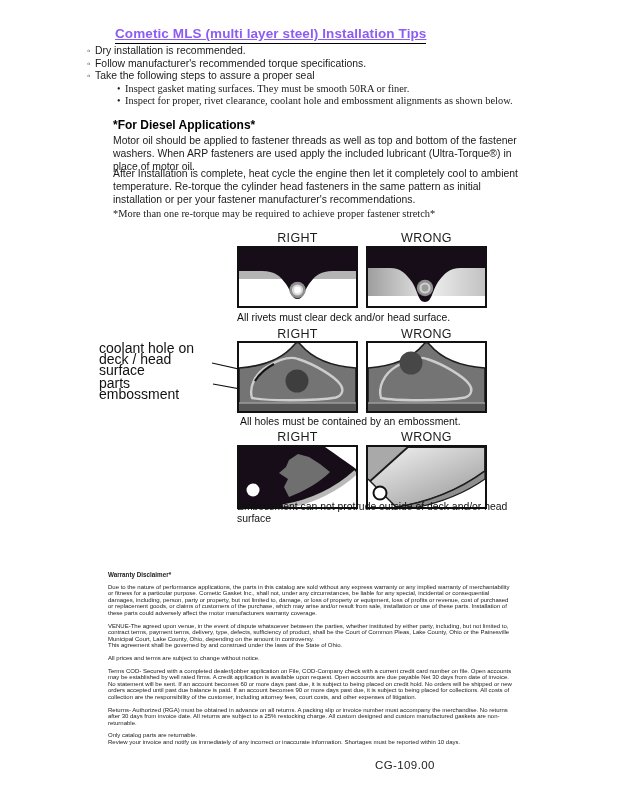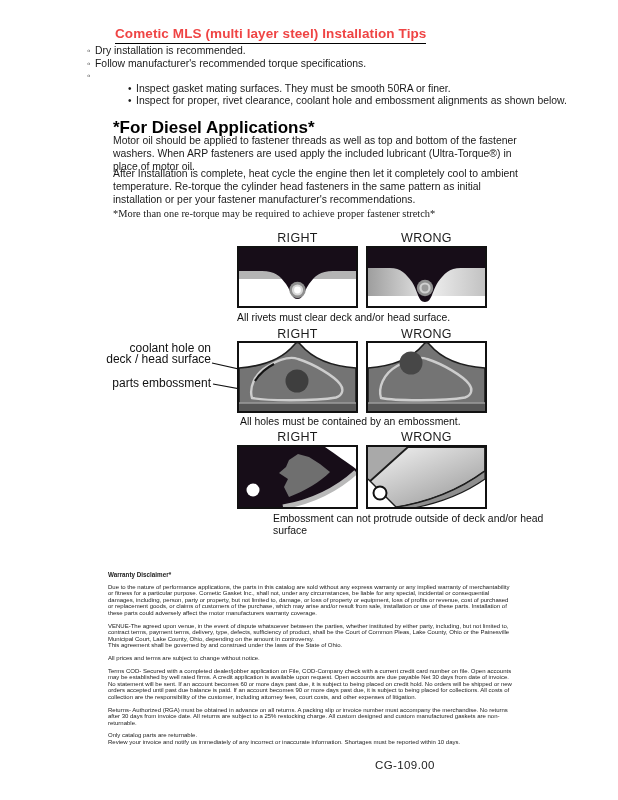--- a/index.html
+++ b/index.html
@@ -3,55 +3,55 @@
 <meta charset="utf-8">
 <style>
   html,body{margin:0;padding:0;}
   body{
     width:618px;height:800px;position:relative;background:#ffffff;
     font-family:"Liberation Sans","DejaVu Sans",sans-serif;color:#1a1a1a;
     overflow:hidden;
   }
   .abs{position:absolute;}
   .page-title{
-    left:115px;top:26px;font-size:13.5px;font-weight:bold;color:#ef4444;
-    border-bottom:1.6px solid #000;padding-bottom:2px;letter-spacing:.1px;
+    left:115px;top:26px;font-size:13.5px;font-weight:bold;color:#8b5cf6;
+    border-bottom:1.6px solid #000;padding-bottom:2px;letter-spacing:.1px;text-decoration:underline;
   }
   .bullets{left:87px;top:45px;font-size:10.4px;line-height:12.5px;}
   .bullet-row{white-space:nowrap;}
   .bullet-row .mark{display:inline-block;width:8px;}
   .bullet-row.top .mark::before{content:"◦";font-size:10px;}
-  .bullet-row.sub{margin-left:41px;}
+  .bullet-row.sub{margin-left:30px;font-family:Liberation Serif, serif;}
   .bullet-row.sub .mark::before{content:"•";font-size:10px;}
-  .diesel-heading{left:113px;top:118px;font-size:17px;font-weight:bold;color:#000;}
+  .diesel-heading{left:113px;top:118px;font-size:12px;font-weight:bold;color:#000;}
   .para{left:113px;width:414px;font-size:10.4px;line-height:13px;}
   .p1{top:134px;}
   .p2{top:167px;}
   .note{top:207px;font-family:Liberation Serif, serif;}
   .rw-label{width:121px;text-align:center;font-size:12.5px;font-weight:500;color:#1c1c1c;letter-spacing:.3px;}
   .dbox{width:121px;}
   .dbox svg{display:block;}
   .caption{font-size:10.4px;line-height:12px;color:#111;}
-  .ann{width:112px;text-align:right;font-size:12px;line-height:11px;color:#111;}
+  .ann{width:112px;font-size:14px;line-height:11px;color:#111;}
   .disclaimer{left:108px;top:572px;width:406px;font-size:6px;line-height:6.6px;color:#222;}
   .disclaimer h4{margin:0 0 5px 0;font-size:6.3px;font-weight:bold;}
   .disclaimer p{margin:6px 0 0 0;}
   .disclaimer p.tight{margin-top:0;}
   .disclaimer p.first{margin-top:0;}
   .page-code{left:375px;top:759px;font-size:11.5px;letter-spacing:.4px;color:#222;}
 </style>
 </head>
 <body>
 
 <div class="abs page-title">Cometic MLS (multi layer steel) Installation Tips</div>
 
 <div class="abs bullets">
   <div class="bullet-row top"><span class="mark"></span><span>Dry installation is recommended.</span></div>
   <div class="bullet-row top"><span class="mark"></span><span>Follow manufacturer's recommended torque specifications.</span></div>
-  <div class="bullet-row top"><span class="mark"></span></div>
+  <div class="bullet-row top"><span class="mark"></span><span>Take the following steps to assure a proper seal</span></div>
   <div class="bullet-row sub"><span class="mark"></span><span>Inspect gasket mating surfaces.  They must be smooth 50RA or finer.</span></div>
   <div class="bullet-row sub"><span class="mark"></span><span>Inspect for proper, rivet clearance, coolant hole and embossment alignments as shown below.</span></div>
 </div>
 
 <div class="abs diesel-heading">*For Diesel Applications*</div>
 <div class="abs para p1">Motor oil should be applied to fastener threads as well as top and bottom of the fastener washers. When ARP fasteners are used apply the included lubricant (Ultra-Torque®) in place of motor oil.</div>
 <div class="abs para p2">After Installation is complete, heat cycle the engine then let it completely cool to ambient temperature. Re-torque the cylinder head fasteners in the same pattern as initial installation or per your fastener manufacturer's recommendations.</div>
 <div class="abs para note">*More than one re-torque may be required to achieve proper fastener stretch*</div>
 
 <div class="abs rw-label" style="left:237px;top:231px;">RIGHT</div>
@@ -154,21 +154,21 @@
     <rect width="121" height="64" fill="#ffffff"></rect>
     <polygon points="2,2 42,2 2,38" fill="#a9a9a9"></polygon>
     <path d="M42,2 L119,2 L119,26 C92,46 60,58 26,63 L10,63 C5,54 2,46 2,38 Z" fill="url(#gb2)" stroke="#1c1c1c" stroke-width="1.8"></path>
     <path d="M119,26 C92,46 60,58 26,63 L48,63 C78,57 102,46 119,34 Z" fill="#8f8f8f" stroke="#1c1c1c" stroke-width="1.2"></path>
     <polygon points="2,34 30,62 2,62" fill="#ffffff"></polygon>
     <line x1="2" y1="34" x2="30" y2="62" stroke="#1c1c1c" stroke-width="1.5"></line>
     <circle cx="14" cy="48" r="6.5" fill="#ffffff" stroke="#111" stroke-width="2"></circle>
     <rect x="1" y="1" width="119" height="62" fill="none" stroke="#111" stroke-width="2"></rect>
   </svg>
 </div>
-<div class="abs caption" style="left:237px;top:513px;width:272px;margin-left:36px;">Embossment can not protrude outside of deck and/or head surface</div>
+<div class="abs caption" style="left:237px;top:501px;width:272px;">Embossment can not protrude outside of deck and/or head surface</div>
 
 <div class="abs disclaimer">
   <h4>Warranty Disclaimer*</h4>
   <p class="first">Due to the nature of performance applications, the parts in this catalog are sold without any express warranty or any implied warranty of merchantability or fitness for a particular purpose.  Cometic Gasket Inc., shall not, under any circumstances, be liable for any special, incidental or consequential damages, including, person, party or property, but not limited to, damage, or loss of property or equipment, loss of profits or revenue, cost of purchased or replacement goods, or claims of customers of the purchase, which may arise and/or result from sale, installation or use of these parts.  Installation of these parts could adversely affect the motor manufacturers warranty coverage.</p>
   <p>VENUE-The agreed upon venue, in the event of dispute whatsoever between the parties, whether instituted by either party, including, but not limited to, contract terms, payment terms, delivery, type, defects, sufficiency of product, shall be the Court of Common Pleas, Lake County, Ohio or the Painesville Municipal Court, Lake County, Ohio, depending on the amount in controversy.</p>
   <p class="tight">This agreement shall be governed by and construed under the laws of the State of Ohio.</p>
   <p>All prices and terms are subject to change without notice.</p>
   <p>Terms COD- Secured with a completed dealer/jobber application on File, COD-Company check with a current credit card number on file.  Open accounts may be established by well rated firms.  A credit application is available upon request.  Open accounts are due payable Net 30 days from date of invoice.  No statement will be sent.  If an account becomes 60 or more days past due, it is subject to being placed on credit hold.  No orders will be shipped or new orders accepted until past due balance is paid.  If an account becomes 90 or more days past due, it is subject to being placed for collections.  All costs of collection are the responsibility of the customer, including attorney fees, court costs, and other expenses of litigation.</p>
   <p>Returns- Authorized (RGA) must be obtained in advance on all returns.  A packing slip or invoice number must accompany the merchandise.  No returns after 30 days from invoice date.  All returns are subject to a 25% restocking charge.  All custom designed and custom manufactured gaskets are non-returnable.</p>
   <p>Only catalog parts are returnable.</p>

